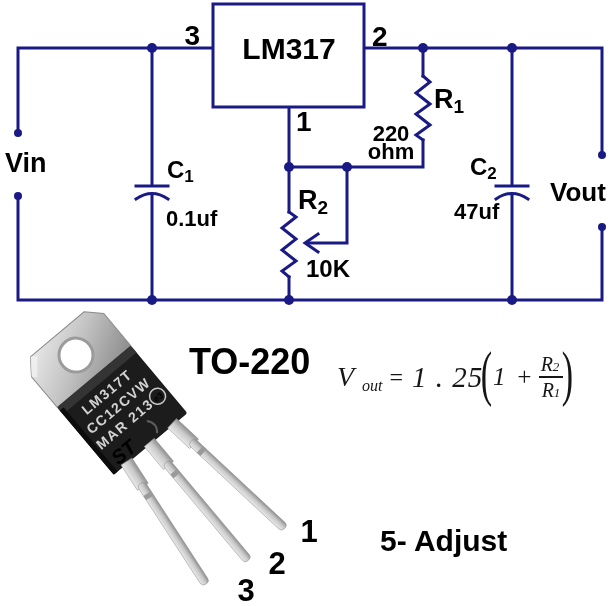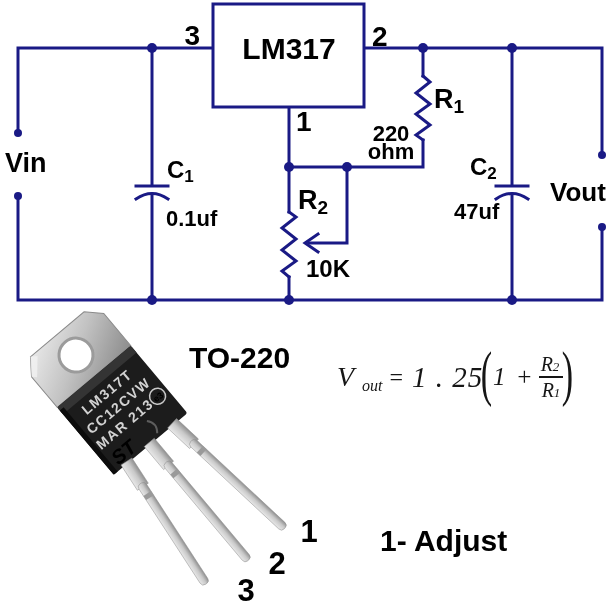--- a/index.html
+++ b/index.html
@@ -6,21 +6,21 @@
   .stage{
     position:relative;width:613px;height:606px;background:#ffffff;
     font-family:"Liberation Sans",sans-serif;overflow:hidden;
   }
   .stage svg{position:absolute;left:0;top:0;}
   svg text{font-family:"Liberation Sans",sans-serif;font-weight:bold;fill:#000;}
   .sch-wire{fill:none;stroke:#1a1a85;stroke-width:3;stroke-linecap:square;stroke-linejoin:miter;}
   .sch-dot{fill:#1a1a85;stroke:none;}
   .pkg-marking{font-size:14px;font-weight:bold;fill:#d2d2d2;letter-spacing:1.5px;}
   .to220-title{
-    position:absolute;left:189px;top:341px;font-size:30px;font-weight:bold;color:#000;
+    position:absolute;left:189px;top:341px;font-size:36px;font-weight:bold;color:#000;
   }
   .formula{
     position:absolute;left:337px;top:339px;height:76px;display:flex;align-items:center;
     font-family:"Liberation Serif",serif;font-style:italic;color:#161616;
   }
   .f-var{font-size:28px;}
   .f-varsub{font-size:16px;transform:translateY(9px);margin:0 7px 0 8px;}
   .f-eq{font-size:24px;margin-right:9px;font-style:normal;}
   .f-coef{font-size:29px;letter-spacing:1px;}
   .f-paren{font-size:62px;font-style:normal;font-weight:400;transform:scaleX(.55);
@@ -176,18 +176,18 @@
         </span>
       <span class="f-den">
           <span>R</span>
           <span class="f-fracsub">1</span>
         </span>
     </span>
     <span class="f-paren">)</span>
   </div>
 
   <div class="pinout">
-    <div>1- Adjust</div>
+    <div>5- Adjust</div>
     
     
   </div>
 
 </div>
 
 </body></html>

